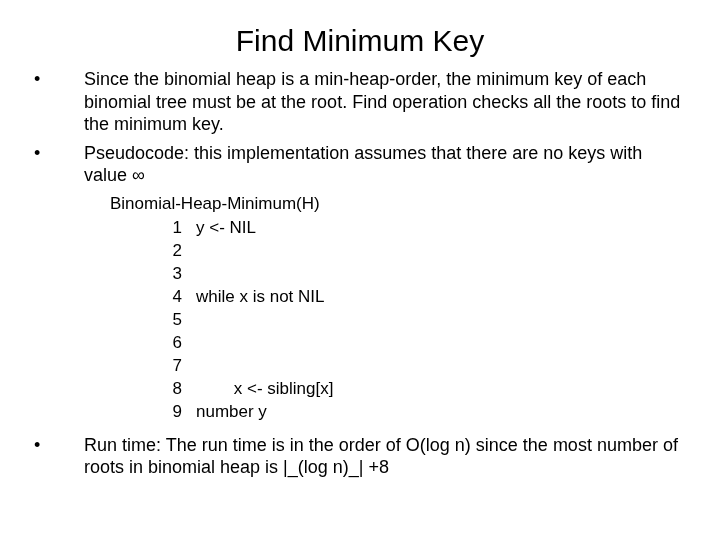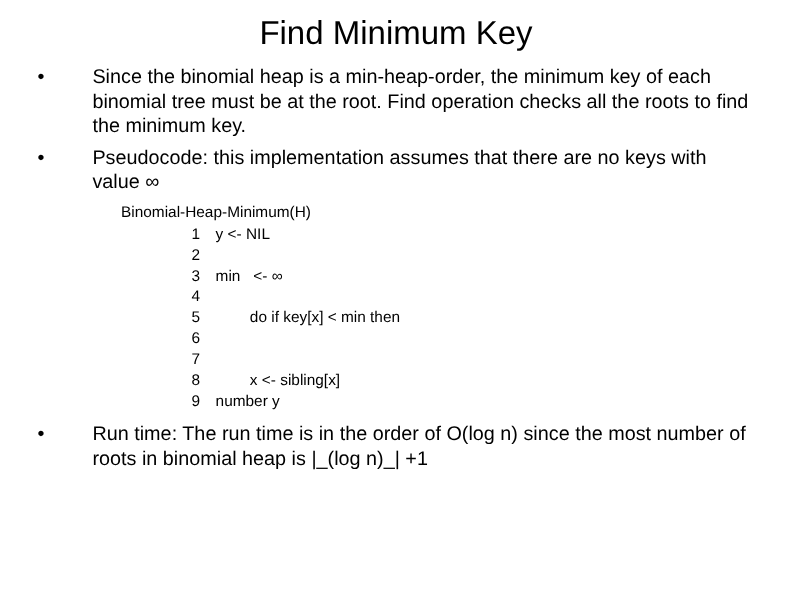--- a/index.html
+++ b/index.html
@@ -6,21 +6,21 @@
     margin: 0;
     padding: 0;
     width: 720px;
     height: 540px;
     background: #fff;
     font-family: Arial, Helvetica, sans-serif;
     color: #000;
     overflow: hidden;
   }
   .slide {
-    padding: 10px 30px 20px 30px;
+    padding: 20px 30px 20px 30px;
     box-sizing: border-box;
   }
   .title {
     text-align: center;
     font-size: 30px;
     margin: 4px 0 10px 0;
     font-weight: normal;
   }
   ul.bullets {
     list-style: none;
@@ -39,21 +39,21 @@
     text-align: left;
     padding-left: 4px;
   }
   ul.bullets > li .txt {
     flex: 1;
   }
   .code-block {
     margin-left: 80px;
     margin-top: 6px;
     margin-bottom: 10px;
-    font-size: 14px;
+    font-size: 17px;
     line-height: 1.35;
   }
   .code-title {
     margin-bottom: 2px;
   }
   .code-line {
     display: flex;
   }
   .code-line .num {
     width: 72px;
@@ -86,44 +86,43 @@
     <div class="code-title">Binomial-Heap-Minimum(H)</div>
     <div class="code-line">
       <span class="num">1</span>
       <span class="code">y &lt;- NIL</span>
     </div>
     <div class="code-line">
       <span class="num">2</span>
     </div>
     <div class="code-line">
       <span class="num">3</span>
-      <span class="code">min   &lt;- ∞</span>
     </div>
     <div class="code-line">
       <span class="num">4</span>
+      <span class="code">while x is not NIL</span>
     </div>
     <div class="code-line">
       <span class="num">5</span>
-      <span class="code">        do if key[x] &lt; min then</span>
     </div>
     <div class="code-line">
       <span class="num">6</span>
     </div>
     <div class="code-line">
       <span class="num">7</span>
     </div>
     <div class="code-line">
       <span class="num">8</span>
       <span class="code">        x &lt;- sibling[x]</span>
     </div>
     <div class="code-line">
       <span class="num">9</span>
       <span class="code">number y</span>
     </div>
   </div>
 
   <ul class="bullets">
     <li>
       <span class="dot">•</span>
-      <span class="txt">Run time: The run time is in the order of O(log n) since the most number of roots in binomial heap is |_(log n)_| +1</span>
+      <span class="txt">Run time: The run time is in the order of O(log n) since the most number of roots in binomial heap is |_(log n)_| +8</span>
     </li>
   </ul>
 </div>
 
 </body></html>

